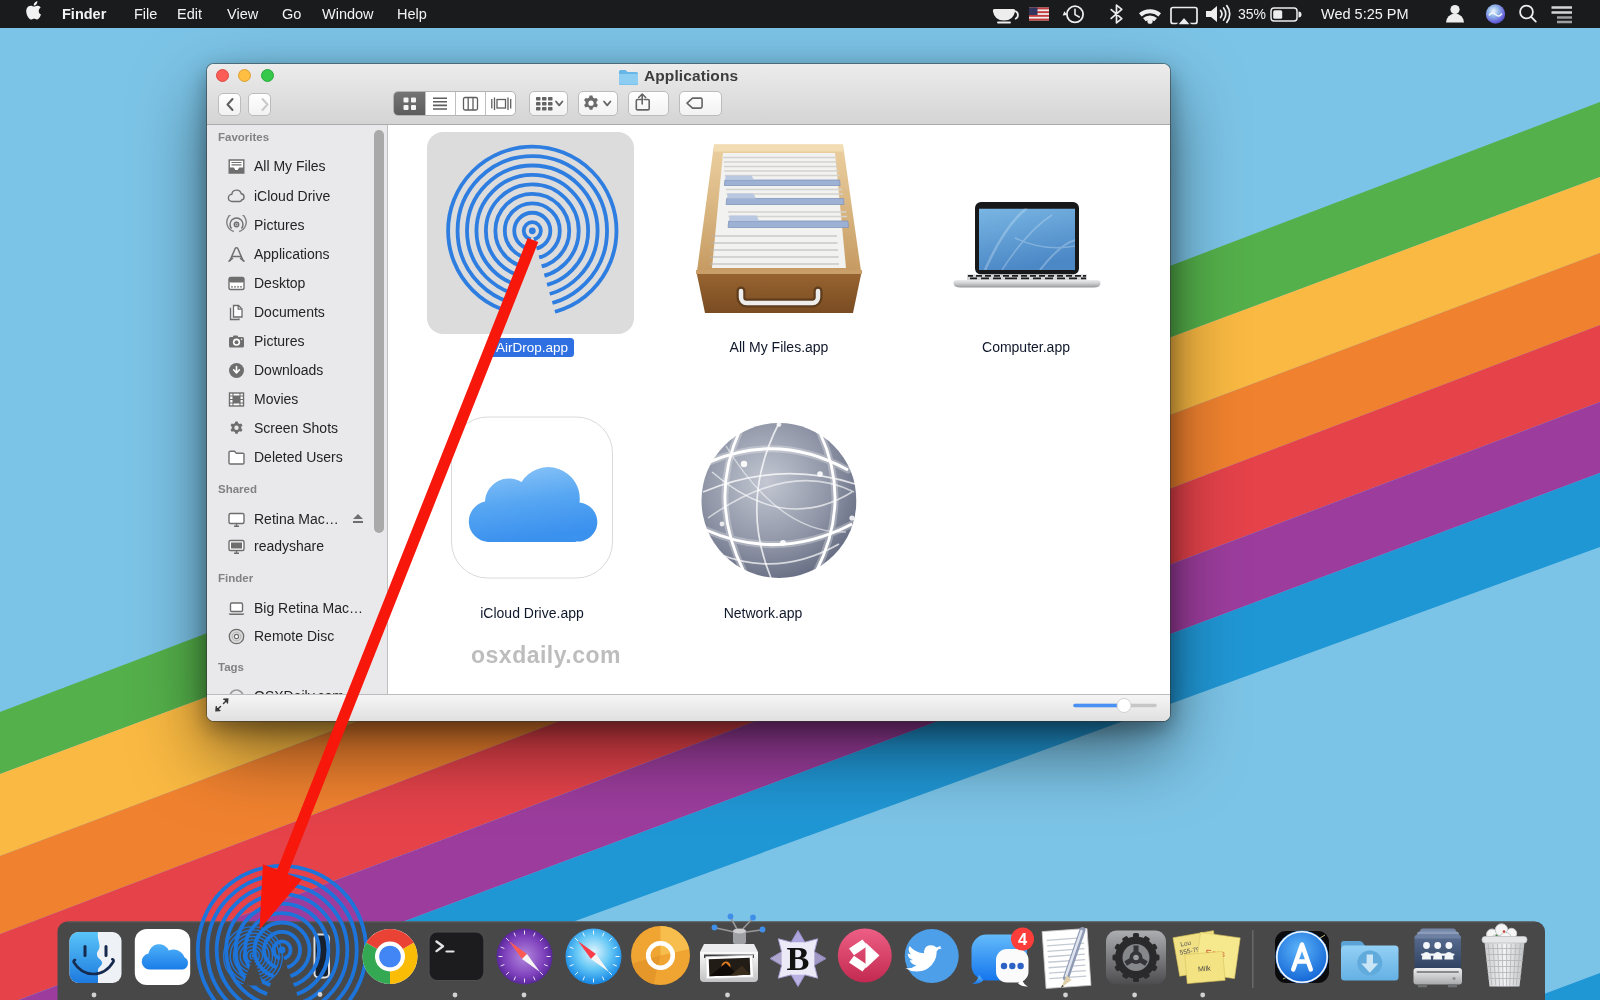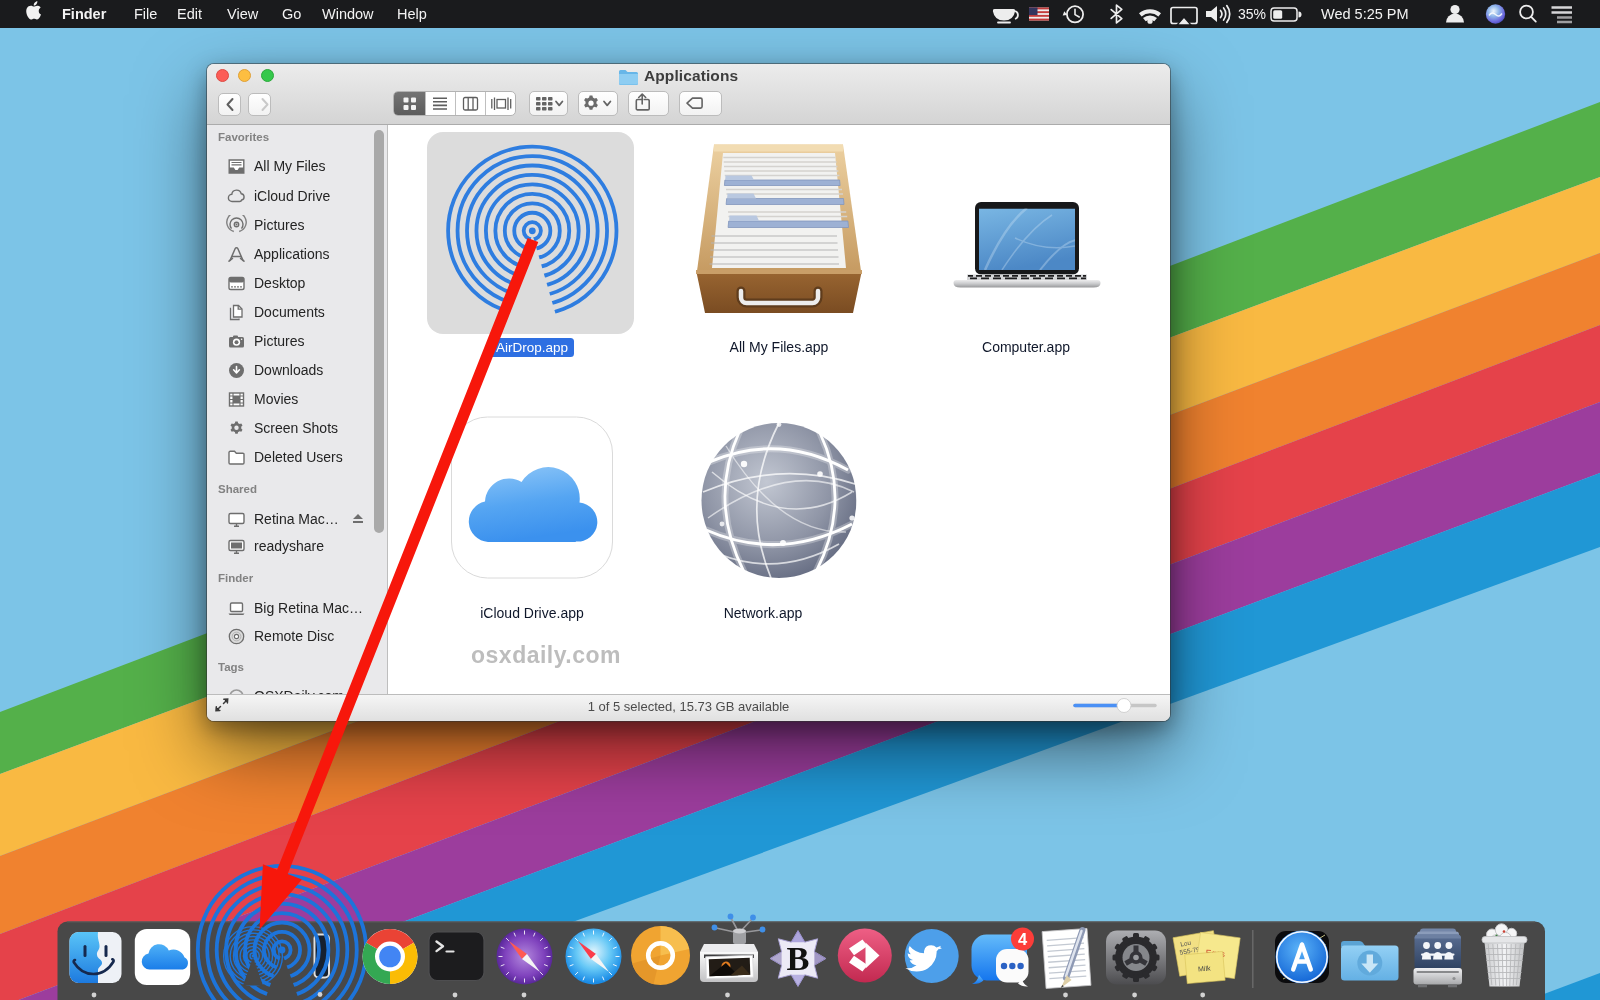--- a/index.html
+++ b/index.html
@@ -447,21 +447,20 @@
     </g>
   </svg>
   <div class="abs" style="left:282px;top:274px;width:85px;height:18.5px;background:#2e6fe2;border-radius:3.5px;z-index:12;"></div>
   <div class="ilabel" style="left:284px;top:276px;width:82px;color:#fff;font-size:13.5px;z-index:13;">AirDrop.app</div>
   <div class="ilabel" style="left:472px;top:275px;width:200px;">All My Files.app</div>
   <div class="ilabel" style="left:719px;top:275px;width:200px;">Computer.app</div>
   <div class="ilabel" style="left:225px;top:540.5px;width:200px;">iCloud Drive.app</div>
   <div class="ilabel" style="left:456px;top:540.5px;width:200px;">Network.app</div>
   <div class="ilabel" style="left:264px;top:578px;width:160px;text-align:left;font-size:23px;font-weight:bold;color:#bdbdbd;letter-spacing:0.5px;">osxdaily.com</div>
   <div id="statusbar"></div>
-  <div class="abs" style="left:0;top:635px;width:963px;text-align:center;font-size:13px;color:#4c4c4c;z-index:12;">1 of 5 selected, 15.73 GB available</div>
   <svg class="abs" width="14" height="14" viewBox="0 0 14 14" style="left:8px;top:634px;z-index:12">
     <g stroke="#3a3a3a" stroke-width="1.5" stroke-linecap="round">
       <path d="M8.5,5.5 L12.5,1.5 M8.8,1.3 l3.9,-0.3 -0.3,3.9"></path>
       <path d="M5.5,8.5 L1.5,12.5 M1.3,8.8 l-0.3,3.9 3.9,-0.3"></path>
     </g>
   </svg>
   <svg class="abs" width="100" height="18" viewBox="0 0 100 18" style="left:860px;top:633px;z-index:12">
     <line x1="8" y1="8.5" x2="88" y2="8.5" stroke="#c6c6c6" stroke-width="3.5" stroke-linecap="round"></line>
     <line x1="8" y1="8.5" x2="57" y2="8.5" stroke="#4a90f5" stroke-width="3.5" stroke-linecap="round"></line>
     <circle cx="57" cy="8.5" r="7" fill="#ffffff" stroke="#c9c9c9" stroke-width="0.8"></circle>

